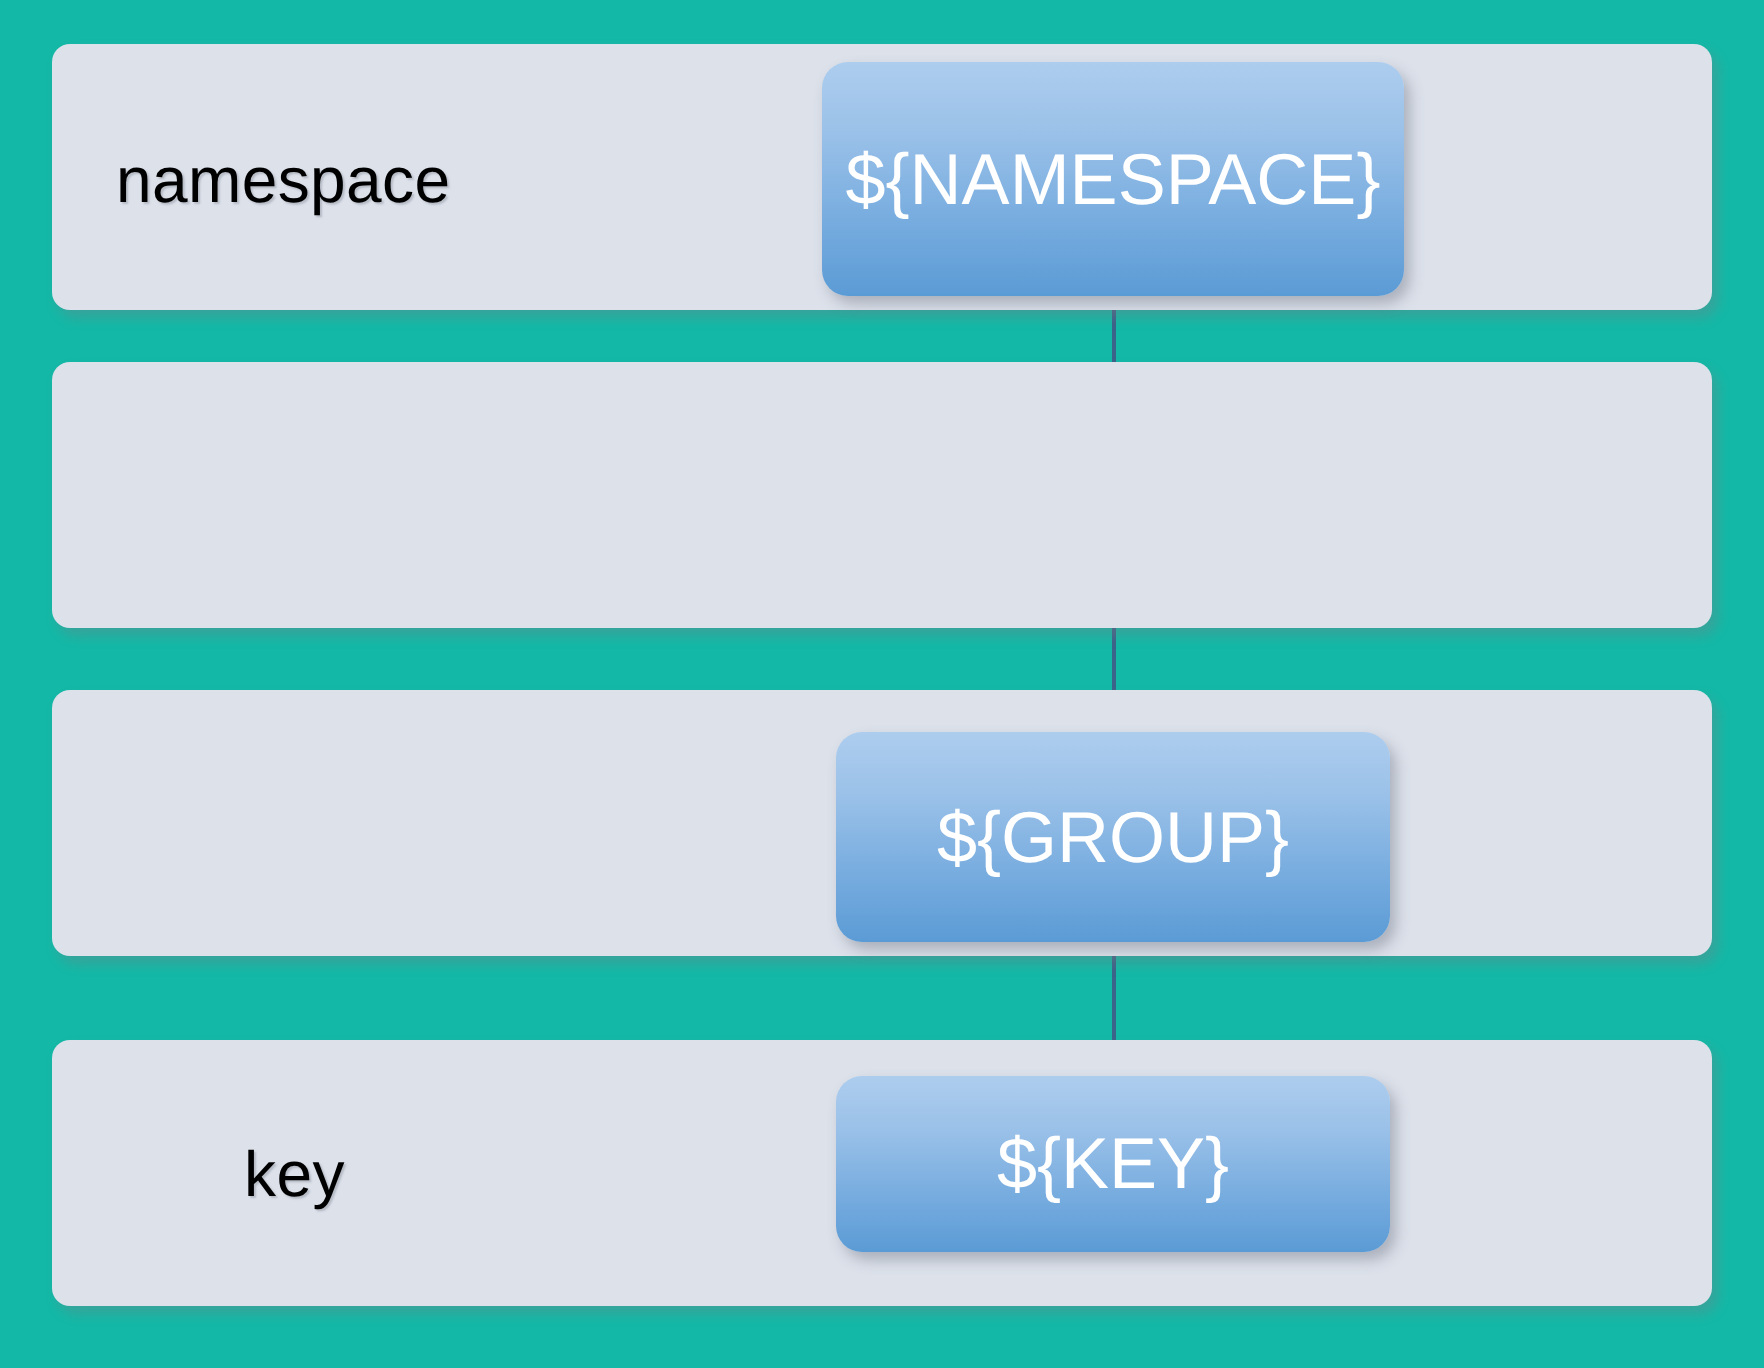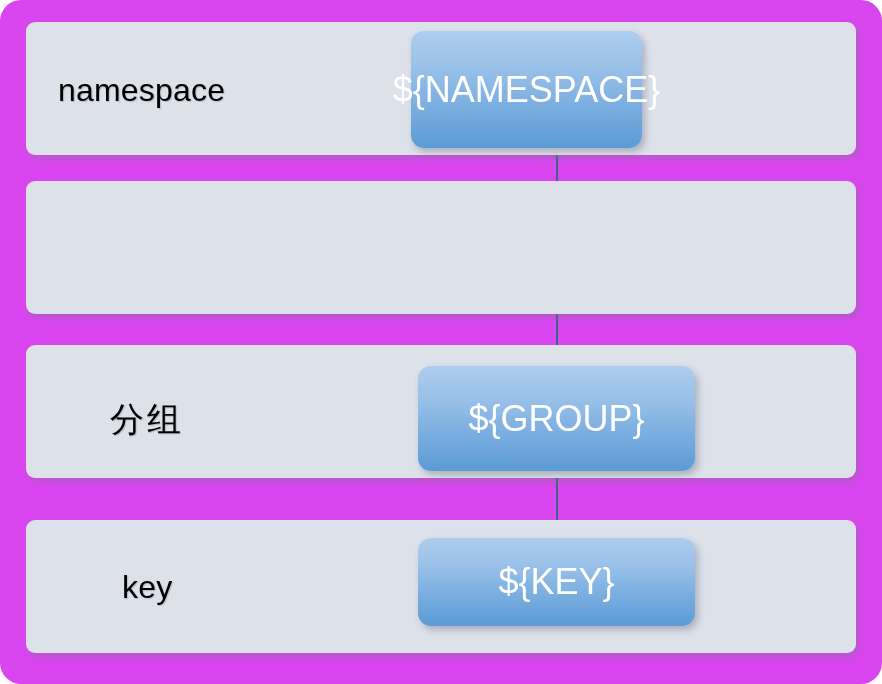--- a/index.html
+++ b/index.html
@@ -10,22 +10,21 @@
   body {
     width: 882px;
     height: 684px;
     font-family: "Liberation Sans", sans-serif;
     overflow: hidden;
   }
   #canvas {
     position: relative;
     width: 882px;
     height: 684px;
-    background: #d946ef;
-    border-radius: 21px;
+    background: #14b8a6;
   }
 
   
   .connector {
     position: absolute;
     width: 2px;
     background: #3c6389;
     z-index: 1;
   }
 
@@ -80,21 +79,21 @@
     justify-content: center;
     color: #ffffff;
   }
   .bluebox .bb-text {
     font-family: "Liberation Sans", sans-serif;
     font-size: 36px;
     color: #ffffff;
     line-height: 1;
     white-space: nowrap;
   }
-  .bb-1 { left: 411px; top: 31px;  width: 231px; height: 117px; }
+  .bb-1 { left: 411px; top: 31px;  width: 291px; height: 117px; }
   .bb-2 { left: 418px; top: 201px; width: 277px; height: 104px; }
   .bb-3 { left: 418px; top: 366px; width: 277px; height: 105px; }
   .bb-4 { left: 418px; top: 538px; width: 277px; height: 88px; }
 
   
   .bb-text.serif-word {
     font-family: "DejaVu Serif", "Liberation Serif", serif;
     font-size: 32px;
     position: relative;
     display: inline-block;
@@ -126,21 +125,20 @@
 
   <div class="row row-1"></div>
   <div class="row-label label-latin lbl-1">namespace</div>
   <div class="bluebox bb-1">
     <span class="bb-text">${NAMESPACE}</span>
   </div>
 
   <div class="row row-2"></div>
 
   <div class="row row-3"></div>
-  <div class="row-label label-cjk lbl-3">分组</div>
   <div class="bluebox bb-3">
     <span class="bb-text">${GROUP}</span>
   </div>
 
   <div class="row row-4"></div>
   <div class="row-label label-latin lbl-4">key</div>
   <div class="bluebox bb-4">
     <span class="bb-text">${KEY}</span>
   </div>
 

